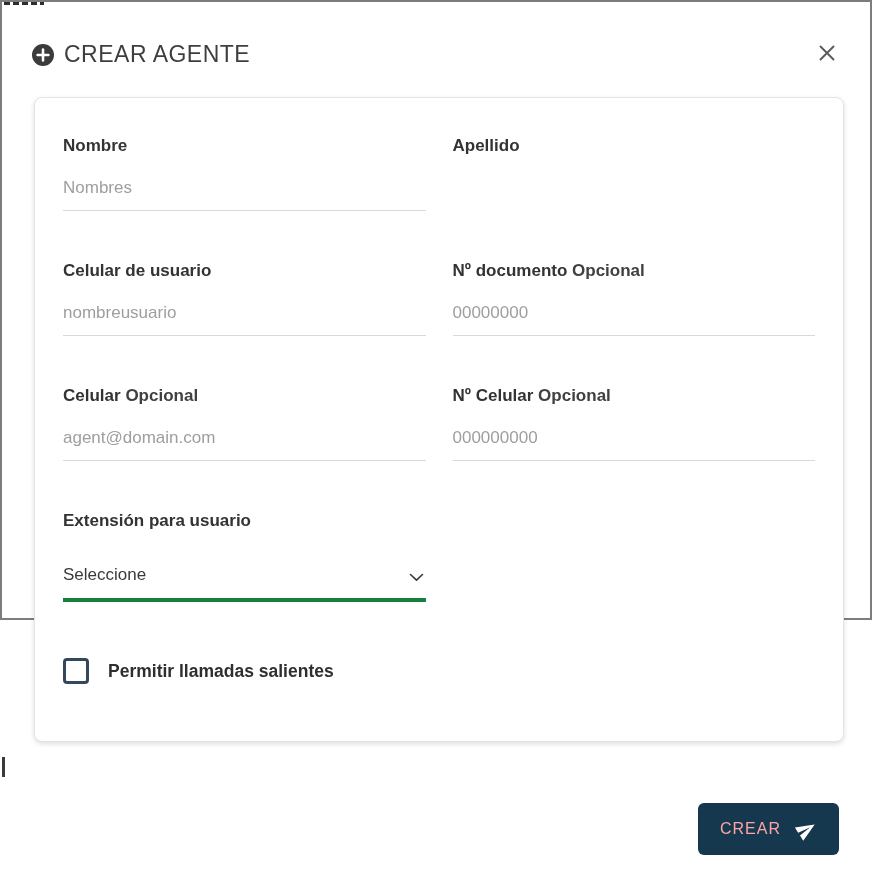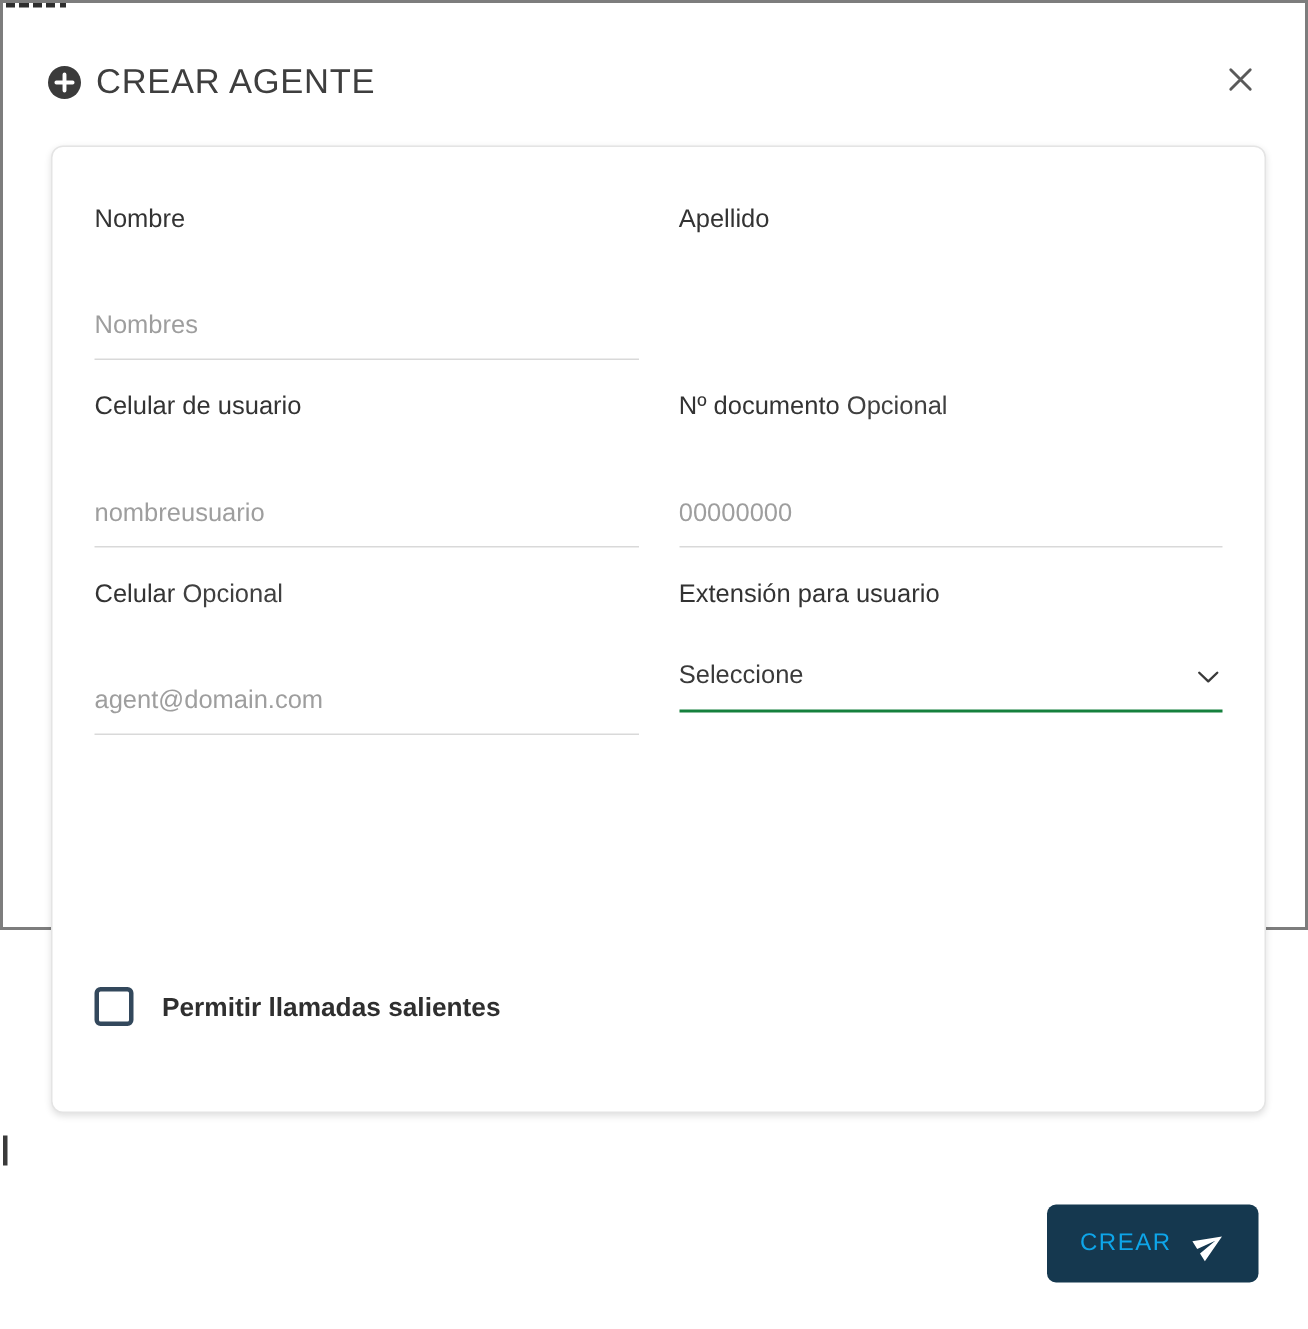--- a/index.html
+++ b/index.html
@@ -56,38 +56,38 @@
     padding: 38px 28px 0 28px;
   }
   .grid {
     display: grid;
     grid-template-columns: 1fr 1fr;
     grid-template-rows: repeat(4, 125px);
     column-gap: 27px;
   }
   .field { position: relative; }
   .field-label {
-    font-size: 17px; line-height: 20px; color: #333333; font-weight: 400;
+    font-size: 17px; line-height: 20px; color: #333333; font-weight: 700;
   }
   .opt { color: #404040; }
   .field-input {
     display: block; width: 100%;
-    margin-top: 50px;
+    margin-top: 21px;
     border: none; border-bottom: 1px solid #d9d9d9;
     outline: none;
     font-family: "Liberation Sans", sans-serif;
     font-size: 17px; line-height: 21px; color: #333333;
     padding: 0 0 12px 0;
     background: transparent;
   }
   .field-input::placeholder { color: #9e9e9e; opacity: 1; }
   .select-box {
     display: flex; align-items: flex-start; justify-content: space-between;
     margin-top: 33px;
-    border-bottom: 2px solid #15803d;
+    border-bottom: 4px solid #15803d;
     padding: 0 2px 12px 0;
     cursor: pointer;
   }
   .select-value { font-size: 17px; line-height: 21px; color: #3a3a3a; }
   .chevron { margin-top: 4px; }
 
   .checkbox-row {
     margin-top: 22px;
     display: flex; align-items: center; font-weight: bold;
   }
@@ -104,21 +104,21 @@
     margin-left: 19px;
     font-size: 17.5px; color: #2f2f2f;
   }
 
   
   .create-btn {
     position: absolute; right: 31px; top: 801px;
     height: 52px; min-width: 141px;
     background: #15384f;
     border: none; border-radius: 6px;
-    color: #0ea5e9;
+    color: #fca5a5;
     font-family: "Liberation Sans", sans-serif;
     font-size: 16px; letter-spacing: 1px;
     display: flex; align-items: center; justify-content: center;
     gap: 15px; padding: 0 20px;
     cursor: pointer;
   }
   .create-btn svg { display: block; }
 </style>
 </head>
 <body>
@@ -164,20 +164,24 @@
       <div class="field">
         <div class="field-label"><span>Nº documento</span> <span class="opt">Opcional</span></div>
         <input class="field-input" type="text" placeholder="00000000" style="">
       </div>
 
       <div class="field">
         <div class="field-label"><span>Celular</span> <span class="opt">Opcional</span></div>
         <input class="field-input" type="text" placeholder="agent@domain.com" style="">
       </div>
 
+      <div class="field">
+        <div class="field-label"><span>Nº Celular</span> <span class="opt">Opcional</span></div>
+        <input class="field-input" type="text" placeholder="000000000" style="">
+      </div>
 
       <div class="field">
         <div class="field-label"><span>Extensión para usuario</span></div>
         <div class="select-box">
           <span class="select-value">Seleccione</span>
           <span class="chevron">
             <svg width="15" height="9" viewBox="0 0 15 9">
               <path d="M1.5 1.5 L7.5 7.2 L13.5 1.5" fill="none" stroke="#3a3a3a" stroke-width="1.6" stroke-linecap="round" stroke-linejoin="round"></path>
             </svg>
           </span>

